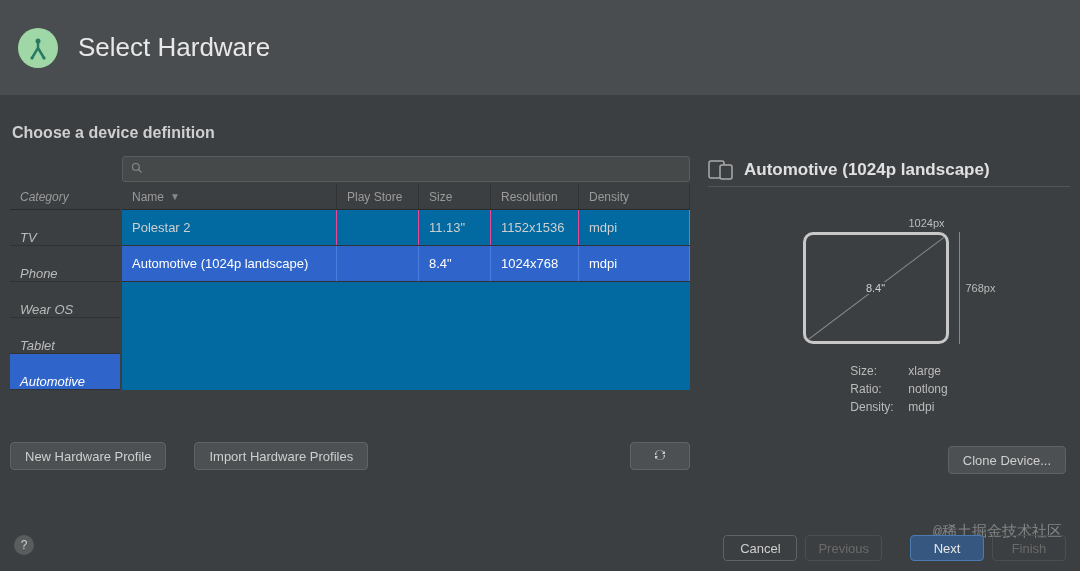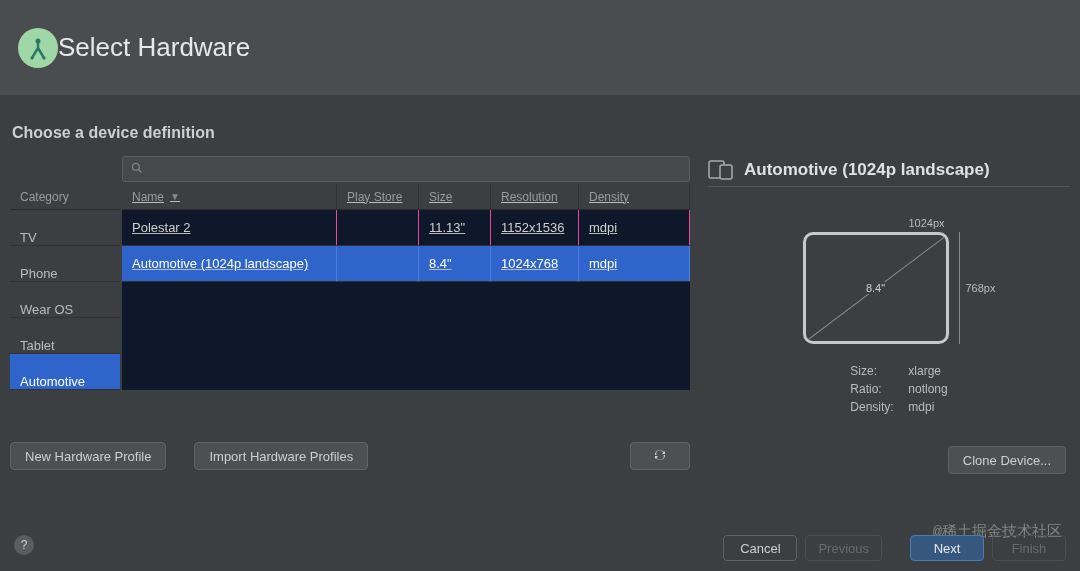--- a/index.html
+++ b/index.html
@@ -12,20 +12,21 @@
     overflow: hidden;
     position: relative;
   }
   
   .header {
     height: 95px;
     background: #4a4d4f;
     display: flex;
     align-items: center;
     padding-left: 18px;
+    gap: 20px;
   }
   .logo {
     width: 40px; height: 40px;
     border-radius: 50%;
     background: #9fd8a6;
     display: flex; align-items: center; justify-content: center;
   }
   .page-title {
     color: #e8e8e8;
     font-size: 26px;
@@ -70,20 +71,21 @@
     color: #888;
     font-size: 12px;
   }
   .tables {
     display: flex;
     gap: 2px;
   }
   
   .cat-list {
     flex: 0 0 110px;
+    font-style: italic;
   }
   .cat-header, .dev-header div {
     background: #3c3f41;
     color: #9a9a9a;
     font-size: 12px;
     font-weight: 500;
     height: 26px;
     display: flex;
     align-items: center;
     padding: 0 10px;
@@ -99,22 +101,21 @@
     color: #bbbbbb;
     cursor: pointer;
   }
   .cat-item.selected {
     background: #2f65ca;
     color: #ffffff;
   }
   
   .dev-table {
     flex: 1;
-    background: #0f172a;
-    text-decoration: underline;
+    background: #0369a1;
   }
   .dev-header {
     display: grid;
     grid-template-columns: 215px 82px 72px 88px 1fr;
   }
   .dev-header div {
     border-right: 1px solid #323232;
   }
   .dev-row {
     display: grid;

